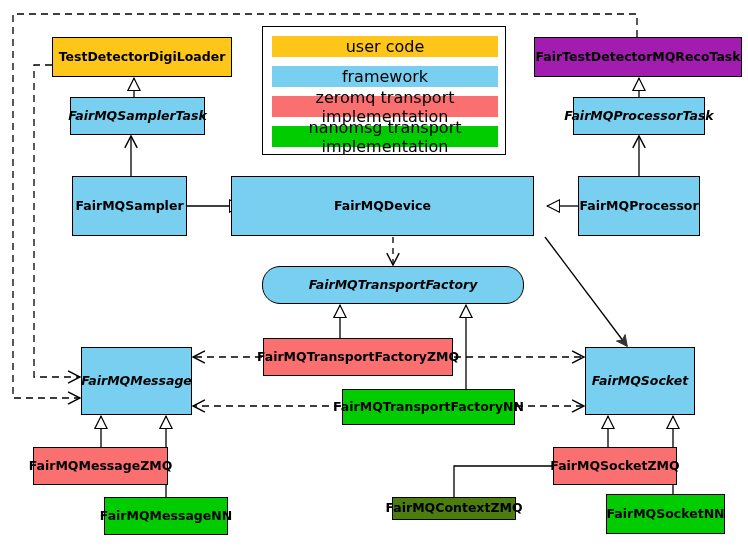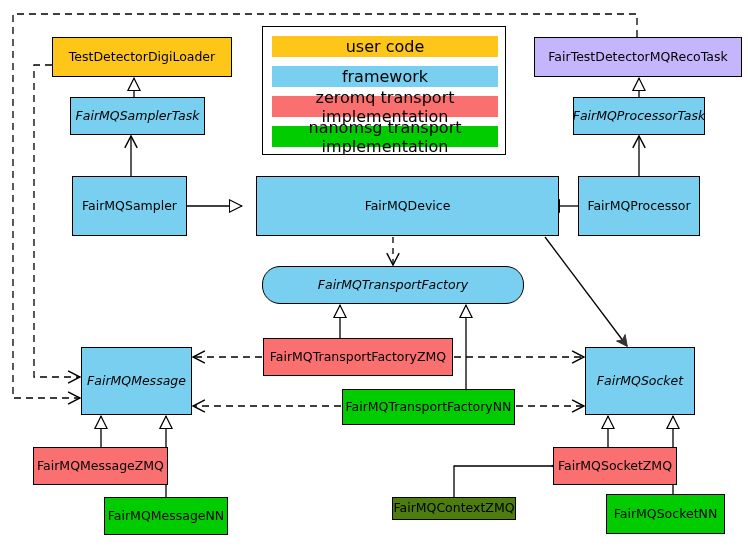--- a/index.html
+++ b/index.html
@@ -24,21 +24,21 @@
   }
   .node {
     position: absolute;
     box-sizing: border-box;
     border: 1px solid #000000;
     display: flex;
     align-items: center;
     justify-content: center;
     text-align: center;
     font-size: 12.5px;
-    font-weight: normal;
+    font-weight: bold;
     color: #000000;
     line-height: 1.15;
     z-index: 3;
   }
   .node.abstract {
     font-style: italic;
   }
   .legend-box {
     position: absolute;
     box-sizing: border-box;
@@ -131,29 +131,29 @@
   </div>
 
   <div class="node abstract" style="left:70px; top:97px; width:135px; height:38px; background:#78CFF0;">
     <span>FairMQSamplerTask</span>
   </div>
 
   <div class="node" style="left:72px; top:176px; width:115px; height:60px; background:#78CFF0;">
     <span>FairMQSampler</span>
   </div>
 
-  <div class="node" style="left:256px; top:176px; width:303px; height:60px; background:#78CFF0;">
+  <div class="node" style="left:231px; top:176px; width:303px; height:60px; background:#78CFF0;">
     <span>FairMQDevice</span>
   </div>
 
   <div class="node" style="left:578px; top:176px; width:122px; height:60px; background:#78CFF0;">
     <span>FairMQProcessor</span>
   </div>
 
-  <div class="node" style="left:534px; top:37px; width:208px; height:40px; background:#c4b5fd;">
+  <div class="node" style="left:534px; top:37px; width:208px; height:40px; background:#a21caf;">
     <span>FairTestDetectorMQRecoTask</span>
   </div>
 
   <div class="node abstract" style="left:573px; top:97px; width:132px; height:38px; background:#78CFF0;">
     <span>FairMQProcessorTask</span>
   </div>
 
   <div class="node abstract" style="left:262px; top:266px; width:262px; height:38px; background:#78CFF0;border-radius:18px;">
     <span>FairMQTransportFactory</span>
   </div>

